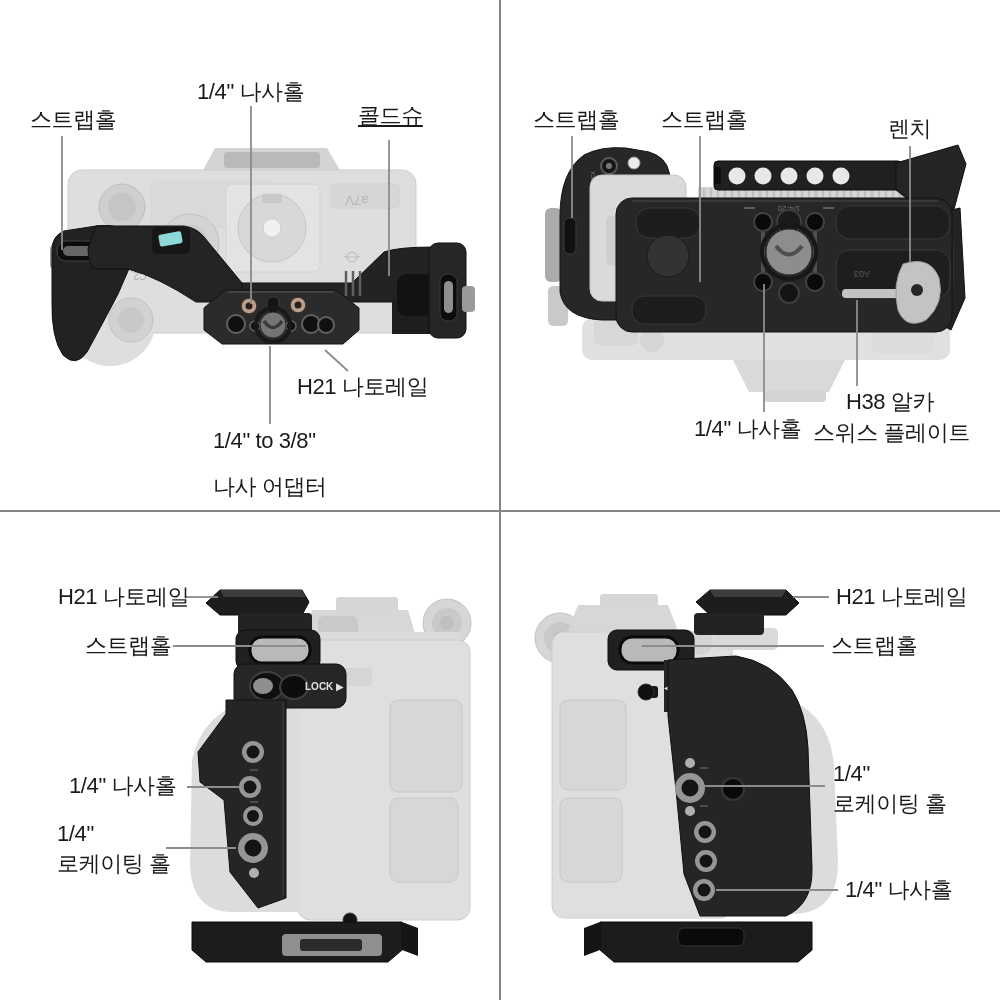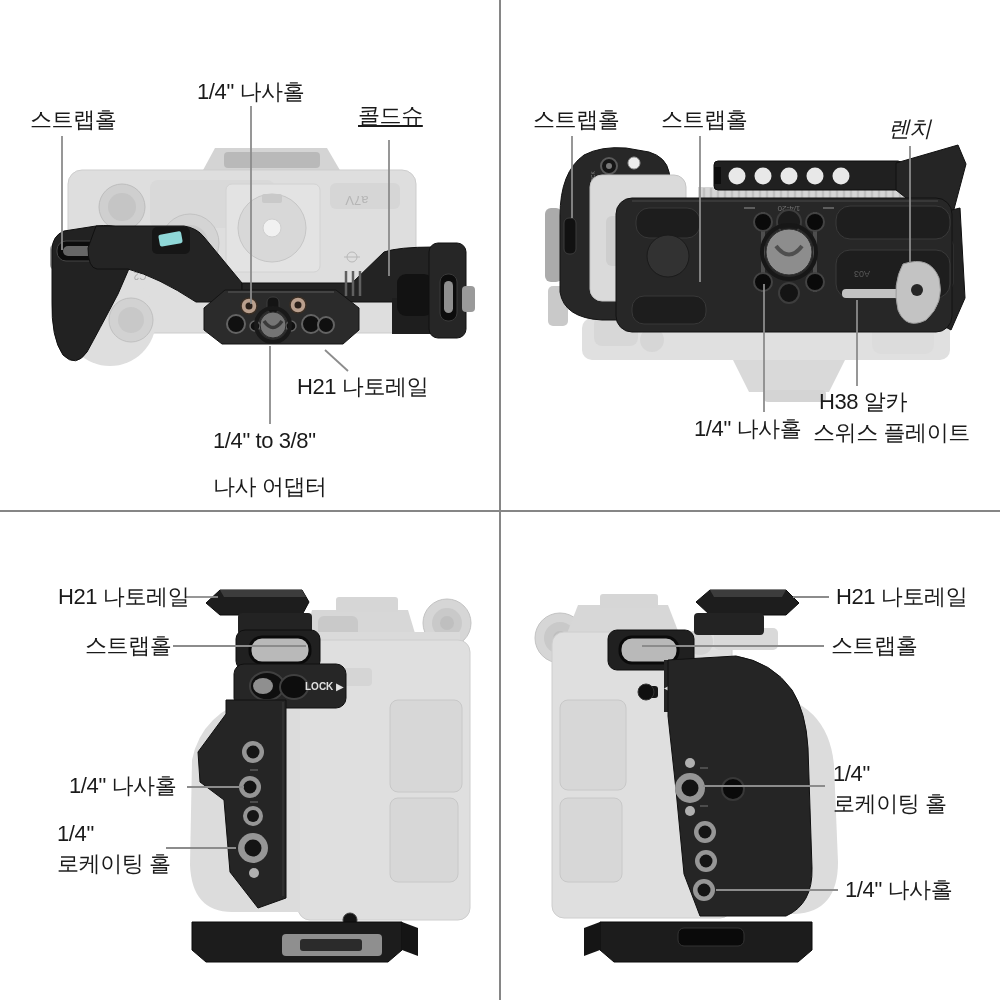--- a/index.html
+++ b/index.html
@@ -300,23 +300,23 @@
 
   <div class="label" style="left:30px;top:107px;">스트랩홀</div>
   <div class="label" style="left:197px;top:79px;">1/4" 나사홀</div>
   <div class="label" style="left:358px;top:103px;text-decoration:underline;">콜드슈</div>
   <div class="label" style="left:297px;top:374px;">H21 나토레일</div>
   <div class="label" style="left:213px;top:428px;">1/4" to 3/8"</div>
   <div class="label" style="left:213px;top:458px;margin-top:16px;">나사 어댑터</div>
 
   <div class="label" style="left:533px;top:107px;">스트랩홀</div>
   <div class="label" style="left:661px;top:107px;">스트랩홀</div>
-  <div class="label" style="left:888px;top:116px;font-style:italic;">렌치</div>
+  <div class="label" style="left:888px;top:116px;">렌치</div>
   <div class="label" style="left:694px;top:416px;">1/4" 나사홀</div>
-  <div class="label" style="left:819px;top:389px;">H38 알카</div>
+  <div class="label" style="left:846px;top:389px;">H38 알카</div>
   <div class="label" style="left:813px;top:420px;">스위스 플레이트</div>
 
   <div class="label" style="left:58px;top:584px;">H21 나토레일</div>
   <div class="label" style="left:85px;top:633px;">스트랩홀</div>
   <div class="label" style="left:69px;top:773px;">1/4" 나사홀</div>
   <div class="label" style="left:57px;top:821px;">1/4"</div>
   <div class="label" style="left:57px;top:851px;">로케이팅 홀</div>
 
   <div class="label" style="left:836px;top:584px;">H21 나토레일</div>
   <div class="label" style="left:831px;top:633px;">스트랩홀</div>

